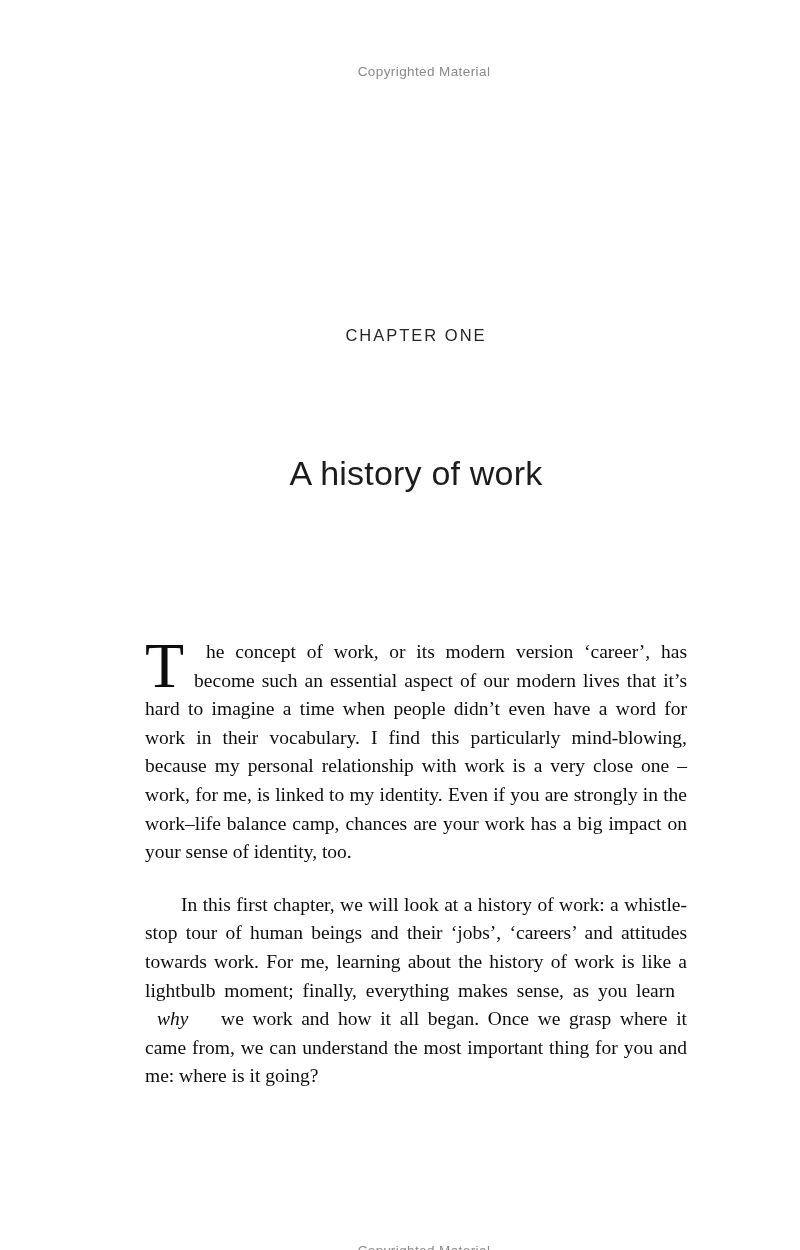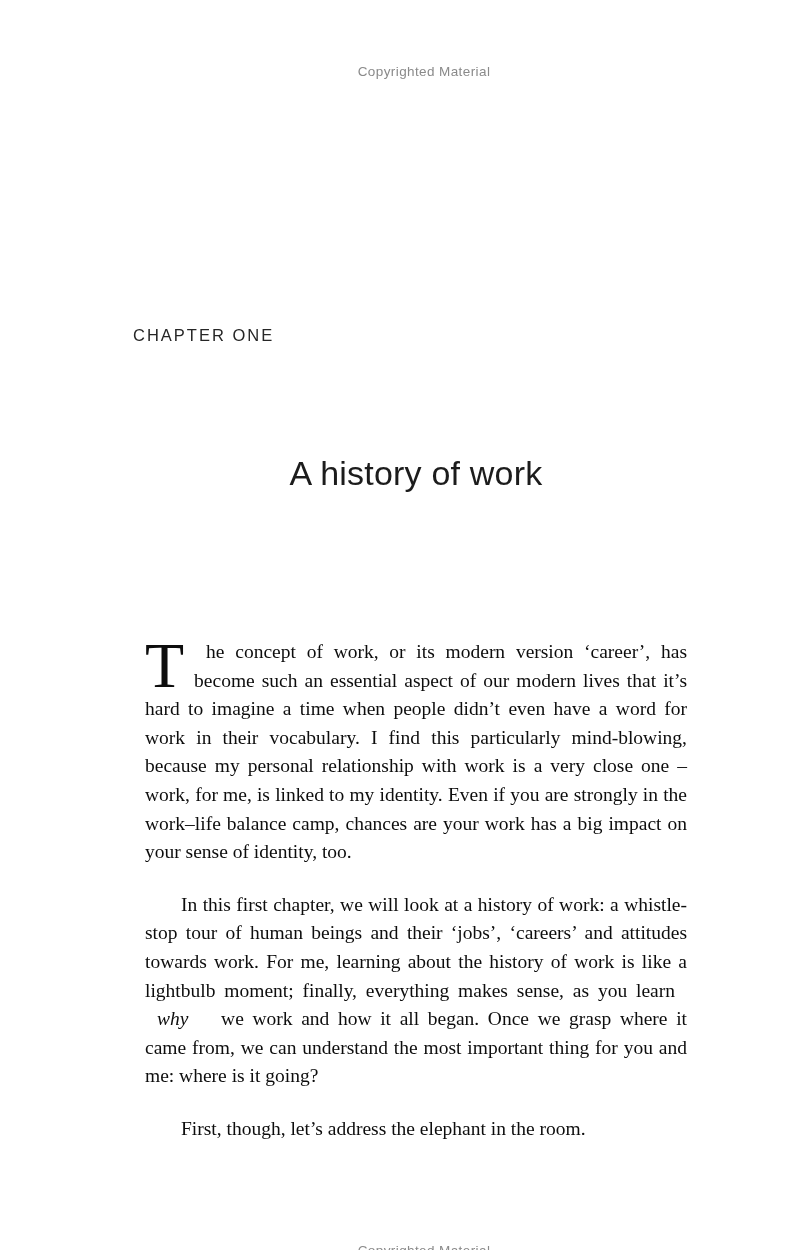--- a/index.html
+++ b/index.html
@@ -24,21 +24,21 @@
     letter-spacing: 0.4px;
     color: #8a8a8a;
   }
   .copyright.top { top: 28px; }
   .copyright.bottom { top: 1207px; }
   .chapter-label {
     position: absolute;
     top: 290px;
     left: 97px;
     width: 590px;
-    text-align: left;
+    text-align: center;
     font-family: "Liberation Sans", sans-serif;
     font-size: 16.5px;
     font-weight: 400;
     letter-spacing: 2px;
     color: #262626;
   }
   .chapter-title {
     position: absolute;
     top: 388px;
     left: 97px;
@@ -82,19 +82,18 @@
   <div class="chapter-label">CHAPTER ONE</div>
 
   <h1 class="chapter-title">A history of work</h1>
 
   <div class="body-text">
 
     <p class="paragraph"><span class="dropcap">T</span><span>he concept of work, or its modern version ‘career’, has become such an essential aspect of our modern lives that it’s hard to imagine a time when people didn’t even have a word for work in their vocabulary. I find this particularly mind-blowing, because my personal relationship with work is a very close one – work, for me, is linked to my identity. Even if you are strongly in the work–life balance camp, chances are your work has a big impact on your sense of identity, too.</span></p>
 
     <p class="paragraph indent"><span>In this first chapter, we will look at a history of work: a whistle-stop tour of human beings and their ‘jobs’, ‘careers’ and attitudes towards work. For me, learning about the history of work is like a lightbulb moment; finally, everything makes sense, as you learn </span><em>why</em><span> we work and how it all began. Once we grasp where it came from, we can understand the most important thing for you and me: where is it going?</span></p>
 
-    <p class="paragraph indent"><span>First, though, let’s address the elephant in the room.</span></p>
 
   </div>
 
   <div class="copyright bottom">Copyrighted Material</div>
 
 </div>
 
 </body></html>

